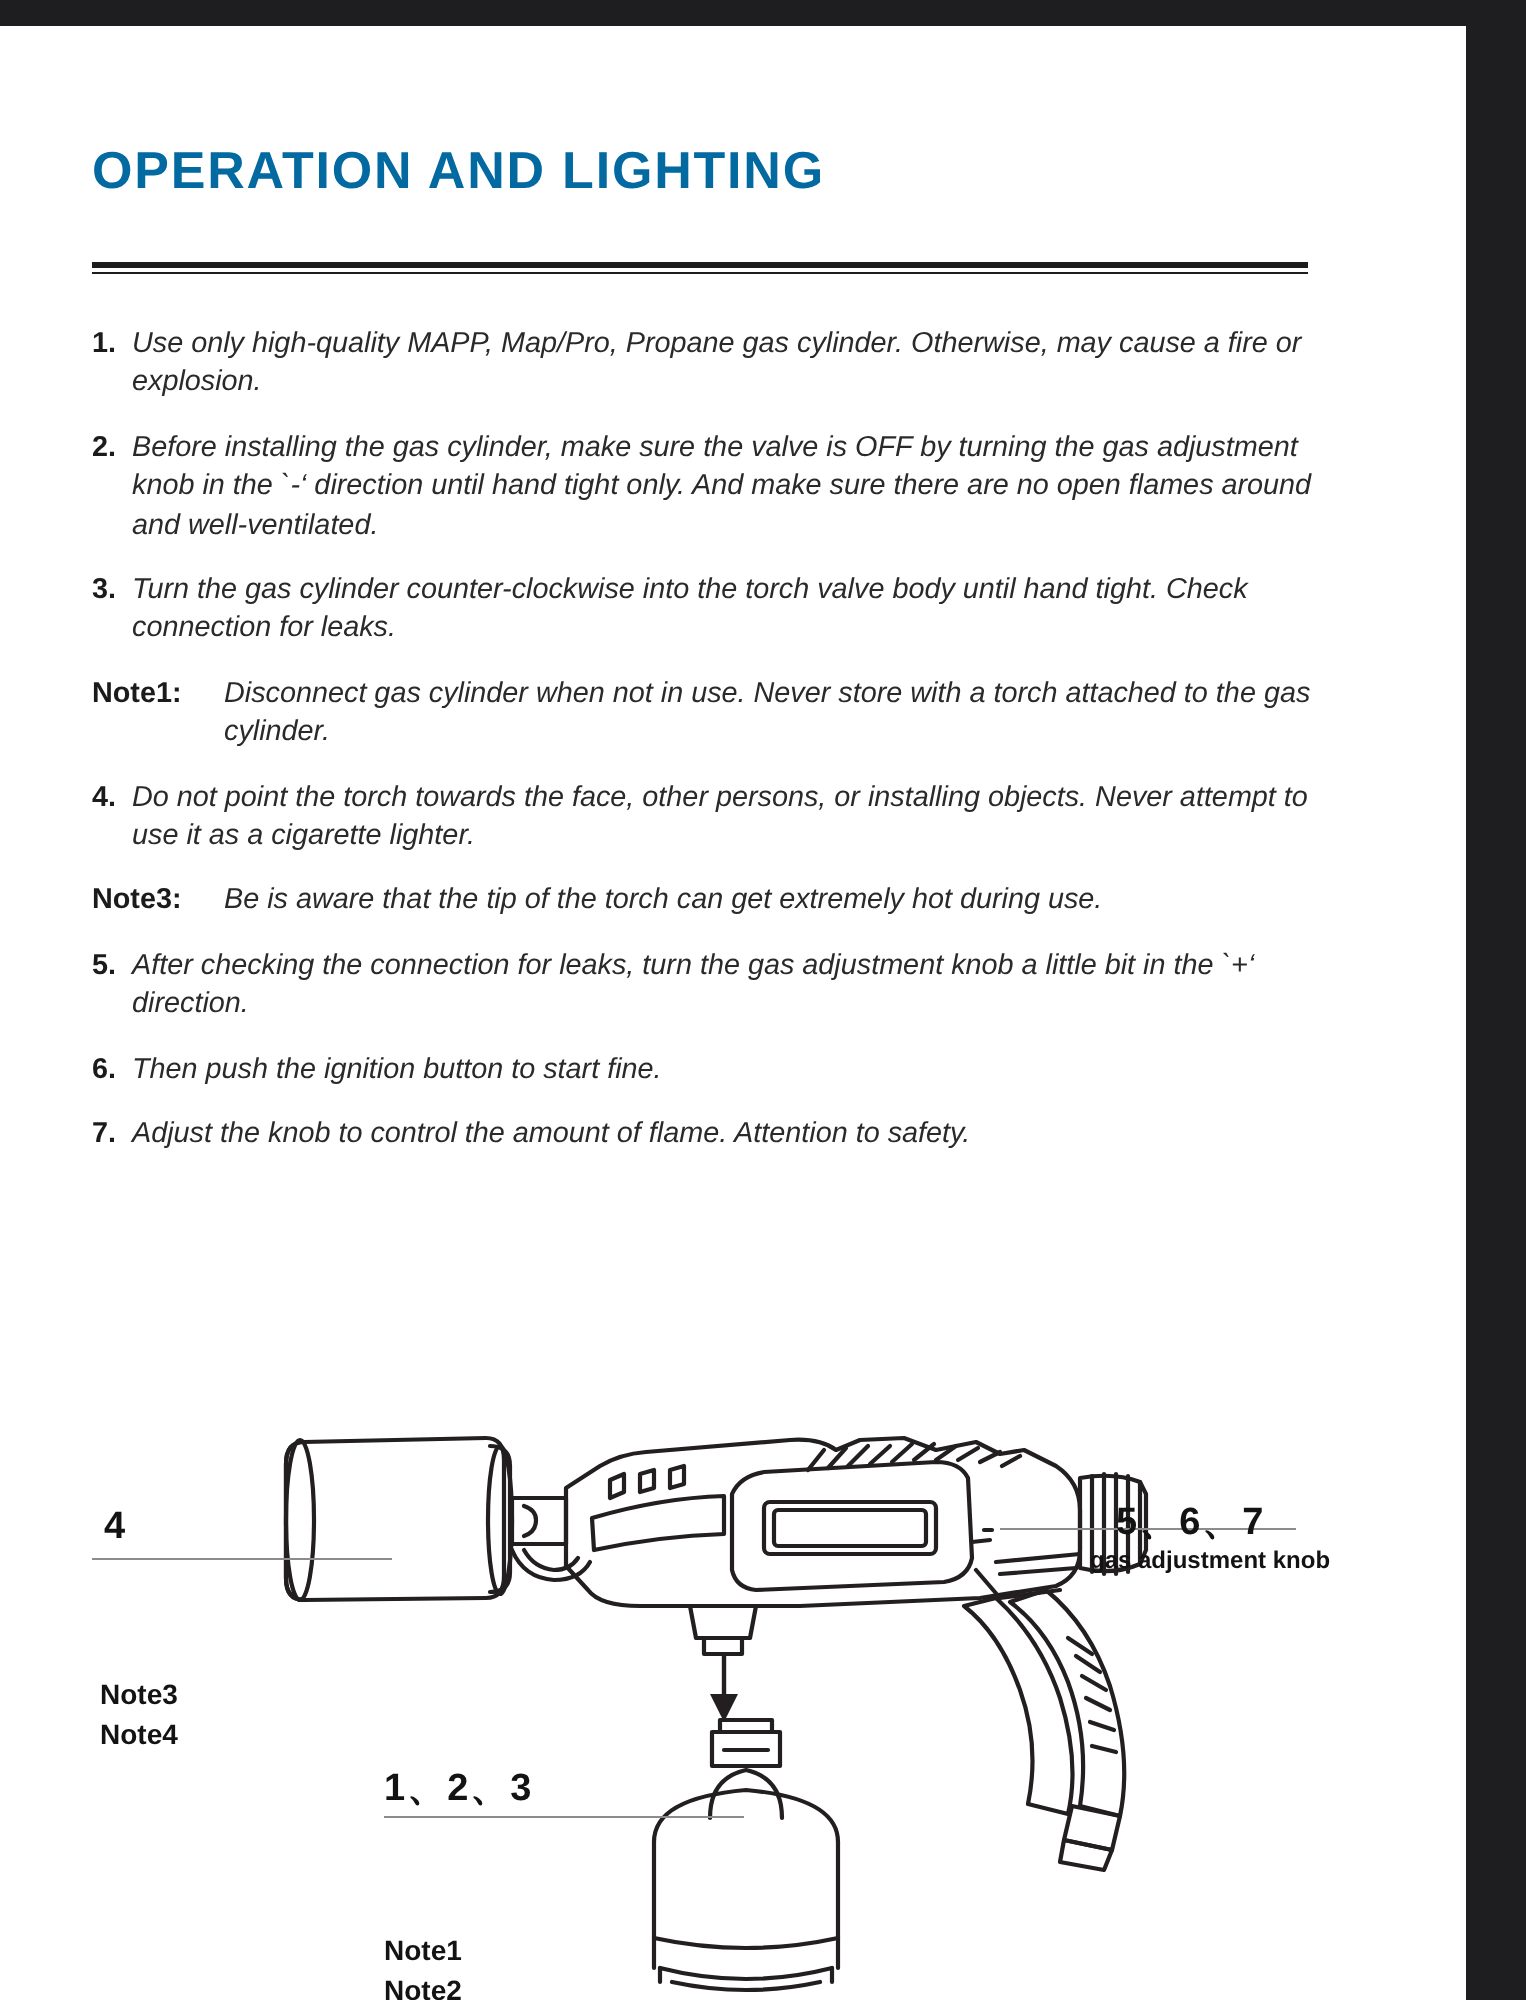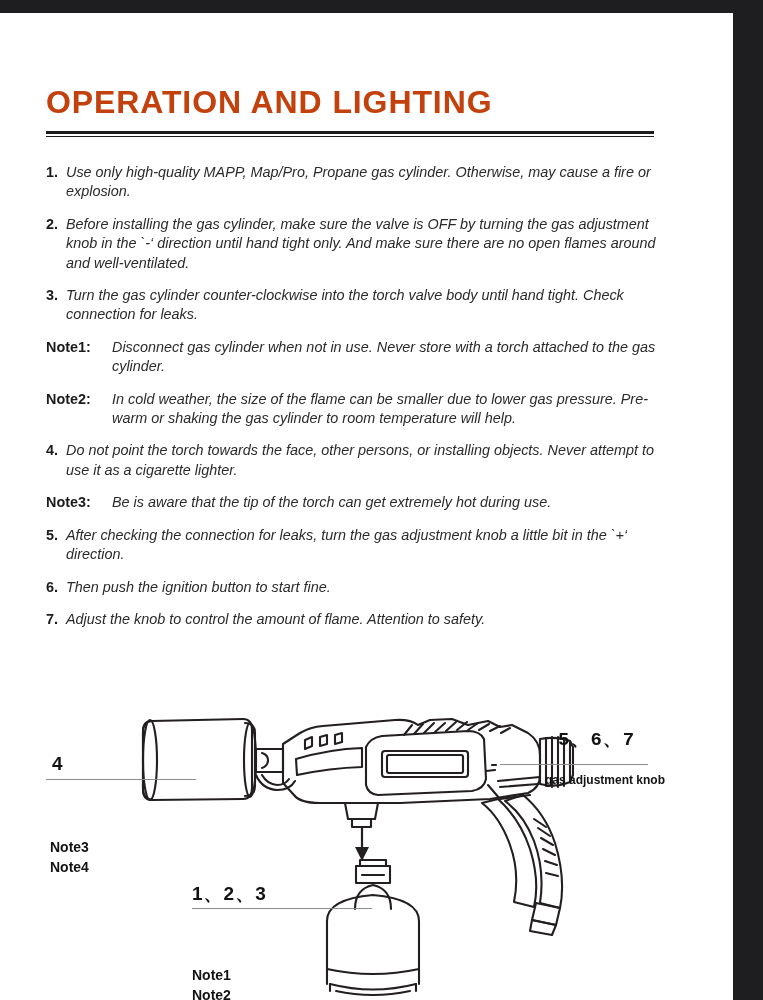--- a/index.html
+++ b/index.html
@@ -39,25 +39,25 @@
     left: 0; top: 13px;
     width: 733px;
     height: 987px;
     background: #ffffff;
   }
 
   
   .doc-title {
     position: absolute;
     left: 46px;
-    top: 71px;
-    font-size: 32px;
+    top: 57px;
+    font-size: 26px;
     font-weight: 700;
     letter-spacing: 0.9px;
-    color: #c2410c;
+    color: #0369a1;
     white-space: nowrap;
   }
   .rule-wrap {
     position: absolute;
     left: 46px;
     top: 118px;
     width: 608px;
   }
   .rule-thick {
     height: 3px;
@@ -146,24 +146,20 @@
           <span class="marker">2.</span>
           <span class="body">Before installing the gas cylinder, make sure the valve is OFF by turning the gas adjustment knob in the `-‘ direction until hand tight only. And make sure there are no open flames around and well-ventilated.</span>
         </div>
         <div class="item num">
           <span class="marker">3.</span>
           <span class="body">Turn the gas cylinder counter-clockwise into the torch valve body until hand tight. Check connection for leaks.</span>
         </div>
         <div class="item note">
           <span class="marker">Note1:</span>
           <span class="body">Disconnect gas cylinder when not in use. Never store with a torch attached to the gas cylinder.</span>
-        </div>
-        <div class="item note">
-          <span class="marker">Note2:</span>
-          <span class="body">In cold weather, the size of the flame can be smaller due to lower gas pressure. Pre-warm or shaking the gas cylinder to room temperature will help.</span>
         </div>
         <div class="item num">
           <span class="marker">4.</span>
           <span class="body">Do not point the torch towards the face, other persons, or installing objects. Never attempt to use it as a cigarette lighter.</span>
         </div>
         <div class="item note">
           <span class="marker">Note3:</span>
           <span class="body">Be is aware that the tip of the torch can get extremely hot during use.</span>
         </div>
         <div class="item num">
@@ -275,21 +271,21 @@
           <polygon points="355,144 369,144 362,158" stroke="none"></polygon>
         </g>
       </svg>
 
       <div class="leader" style="left:46px; top:76px; width:150px;"></div>
       <div class="lbl lbl-big" style="left:52px; top:50px;">4</div>
       <div class="lbl lbl-small" style="left:50px; top:88px;">Note3</div>
       <div class="lbl lbl-small" style="left:50px; top:108px;">Note4</div>
 
       <div class="leader" style="left:500px; top:61px; width:148px;"></div>
-      <div class="lbl lbl-big" style="left:558px; top:23px;font-family:Liberation Mono, monospace;">5、6、7</div>
+      <div class="lbl lbl-big" style="left:558px; top:45px;">5、6、7</div>
       <div class="lbl lbl-cap" style="left:513px; top:70px;">gas adjustment knob</div>
 
       <div class="leader" style="left:192px; top:205px; width:180px;"></div>
       <div class="lbl lbl-big" style="left:192px; top:178px;">1、2、3</div>
       <div class="lbl lbl-small" style="left:192px; top:216px;">Note1</div>
       <div class="lbl lbl-small" style="left:192px; top:236px;">Note2</div>
     </div>
 
   </div>
 

